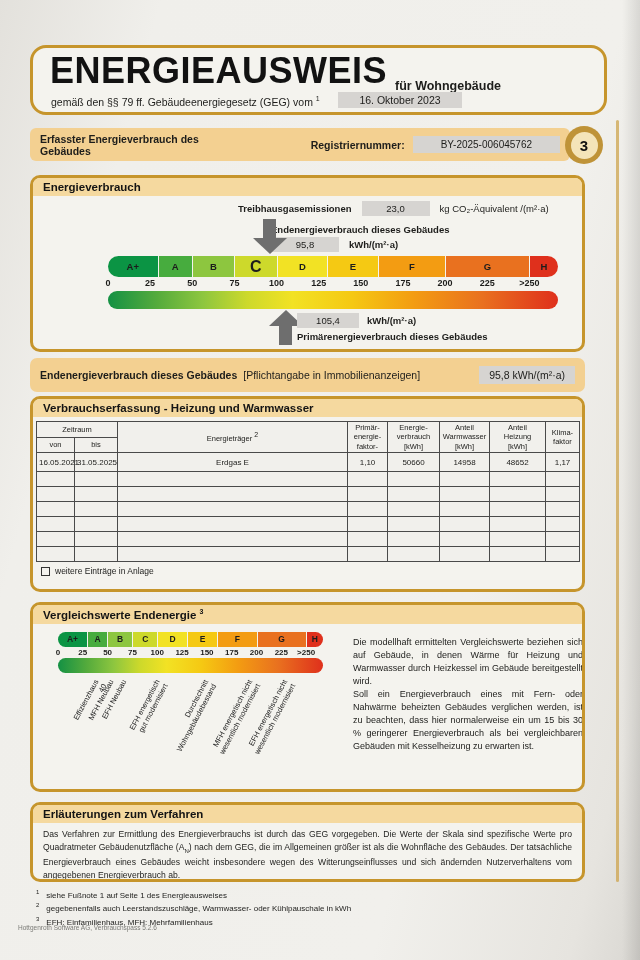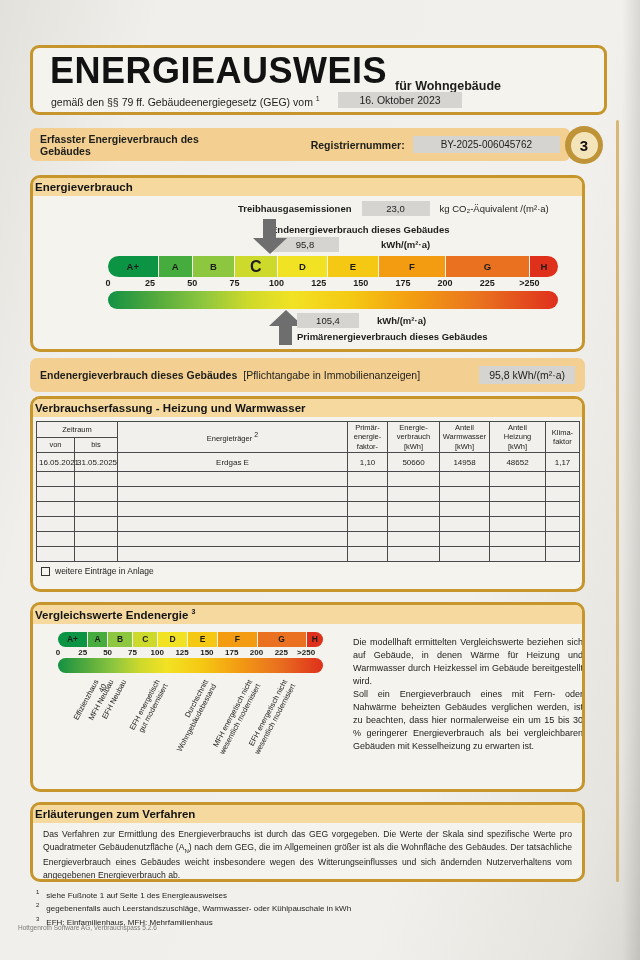--- a/index.html
+++ b/index.html
@@ -10,24 +10,24 @@
     color:#1d1d1b;
     position:relative;
     overflow:hidden;
   }
   #page{position:absolute;inset:0;}
   
   .sheet-edge{position:absolute;left:616px;top:120px;width:3px;height:762px;background:#cda44e;opacity:.75;border-radius:2px;}
   .sheet-shadow{position:absolute;right:0;top:0;width:18px;height:960px;background:linear-gradient(90deg,rgba(0,0,0,0),rgba(0,0,0,.10));}
 
   .gold-box{position:absolute;border:3px solid #c6952c;border-radius:10px;background:#f4f3ee;box-sizing:border-box;overflow:hidden;}
-  .strip{background:#f5d99f;padding:3px 2px;font-weight:bold;font-size:11.5px;color:#141414;}
-
-  
-  .header-box{left:30px;top:45px;width:577px;height:70px;border-radius:9px;}
+  .strip{background:#f5d99f;padding:3px 10px;font-weight:bold;font-size:11.5px;color:#141414;}
+
+  
+  .header-box{left:30px;top:45px;width:577px;height:70px;border-radius:16px;}
   .big-title{position:absolute;left:17px;top:2px;font-size:36px;font-weight:bold;letter-spacing:.5px;color:#121212;}
   .title-sub{position:absolute;left:362px;top:31px;font-size:12.5px;font-weight:bold;}
   .law-line{position:absolute;left:18px;top:47px;font-size:10.5px;}
   .law-line sup{font-size:7px;}
   .grey-chip{display:inline-block;background:#d6d4d1;text-align:center;}
   .date-chip{position:absolute;left:305px;top:44px;width:100px;padding:2px 12px;font-size:10.5px;}
 
   
   .info-bar{position:absolute;left:30px;top:128px;width:540px;height:33px;background:#f3d091;border-radius:6px;display:flex;align-items:center;box-sizing:border-box;padding:0 10px;}
   .info-label{font-weight:bold;font-size:10.5px;}
@@ -37,21 +37,21 @@
   .page-circle-inner{width:27px;height:27px;border-radius:50%;background:#f4e4b9;display:flex;align-items:center;justify-content:center;font-weight:bold;font-size:15px;color:#111;}
 
   
   .consumption-box{left:30px;top:175px;width:555px;height:177px;}
   .c-body{position:relative;width:100%;height:calc(100% - 23px);}
   .ghg-row{position:absolute;left:205px;top:5px;display:flex;align-items:center;font-size:9.5px;}
   .ghg-row .lbl{font-weight:bold;text-align:right;}
   .val-chip{background:#d6d4d1;text-align:center;font-size:9.5px;padding:2px 0;}
   .ghg-chip{width:68px;margin:0 10px;}
   .end-label{position:absolute;left:238px;top:28px;font-size:9.5px;font-weight:bold;}
-  .end-row{position:absolute;left:238px;top:41px;display:flex;align-items:center;font-size:9.5px;font-weight:bold;gap:32px;}
+  .end-row{position:absolute;left:238px;top:41px;display:flex;align-items:center;font-size:9.5px;font-weight:bold;}
   .end-chip{width:68px;margin-right:10px;font-weight:normal;}
 
   .scale-wrap{position:absolute;left:75px;top:60px;width:450px;}
   .band{display:flex;height:21px;border-radius:11px;overflow:hidden;}
   .band .seg{display:flex;align-items:center;justify-content:center;font-size:9.5px;font-weight:bold;color:#1c1c1c;border-right:1px solid #f4f3ee;box-sizing:border-box;}
   .band .seg:last-child{border-right:none;}
   .band .seg.cur{font-size:16px;}
   .seg-aplus{background:#0b9444;}
   .seg-a{background:#47ac3e;}
   .seg-b{background:#8dc63f;}
@@ -65,21 +65,21 @@
   .tick{position:absolute;top:1px;width:40px;margin-left:-20px;text-align:center;}
   .grad{height:18px;border-radius:9px;margin-top:1px;
     background:linear-gradient(90deg,#149144 0%,#55ab3c 11%,#8dc63f 21%,#cdd92b 31%,#f2e224 41%,#f5c913 54%,#f39c12 68%,#e9711f 83%,#df301c 100%);}
   .arrow{position:absolute;width:34px;display:flex;flex-direction:column;align-items:center;}
   .arrow .shaft{width:13px;height:19px;background:#6e6e6e;}
   .arrow .head-down{width:0;height:0;border-left:17px solid transparent;border-right:17px solid transparent;border-top:16px solid #6e6e6e;}
   .arrow .head-up{width:0;height:0;border-left:17px solid transparent;border-right:17px solid transparent;border-bottom:16px solid #6e6e6e;}
   .arrow-down{left:calc(35.9% - 17px);top:-37px;}
   .arrow-up{left:calc(39.5% - 17px);top:54px;}
   .prim-row{position:absolute;left:42%;top:57px;display:flex;align-items:center;font-size:9.5px;font-weight:bold;}
-  .prim-chip{width:62px;margin-right:18px;font-weight:normal;}
+  .prim-chip{width:62px;margin-right:8px;font-weight:normal;}
   .prim-label{position:absolute;left:42%;top:75px;font-size:9.5px;font-weight:bold;}
 
   
   .pflicht-bar{position:absolute;left:30px;top:358px;width:555px;height:34px;background:#f3d091;border-radius:7px;display:flex;align-items:center;box-sizing:border-box;padding:0 10px;}
   .pflicht-bold{font-weight:bold;font-size:10.5px;}
   .pflicht-reg{font-size:10.5px;margin-left:6px;}
   .pflicht-chip{margin-left:auto;padding:3px 10px;font-size:10.5px;}
 
   
   .table-box{left:30px;top:396px;width:555px;height:196px;}

